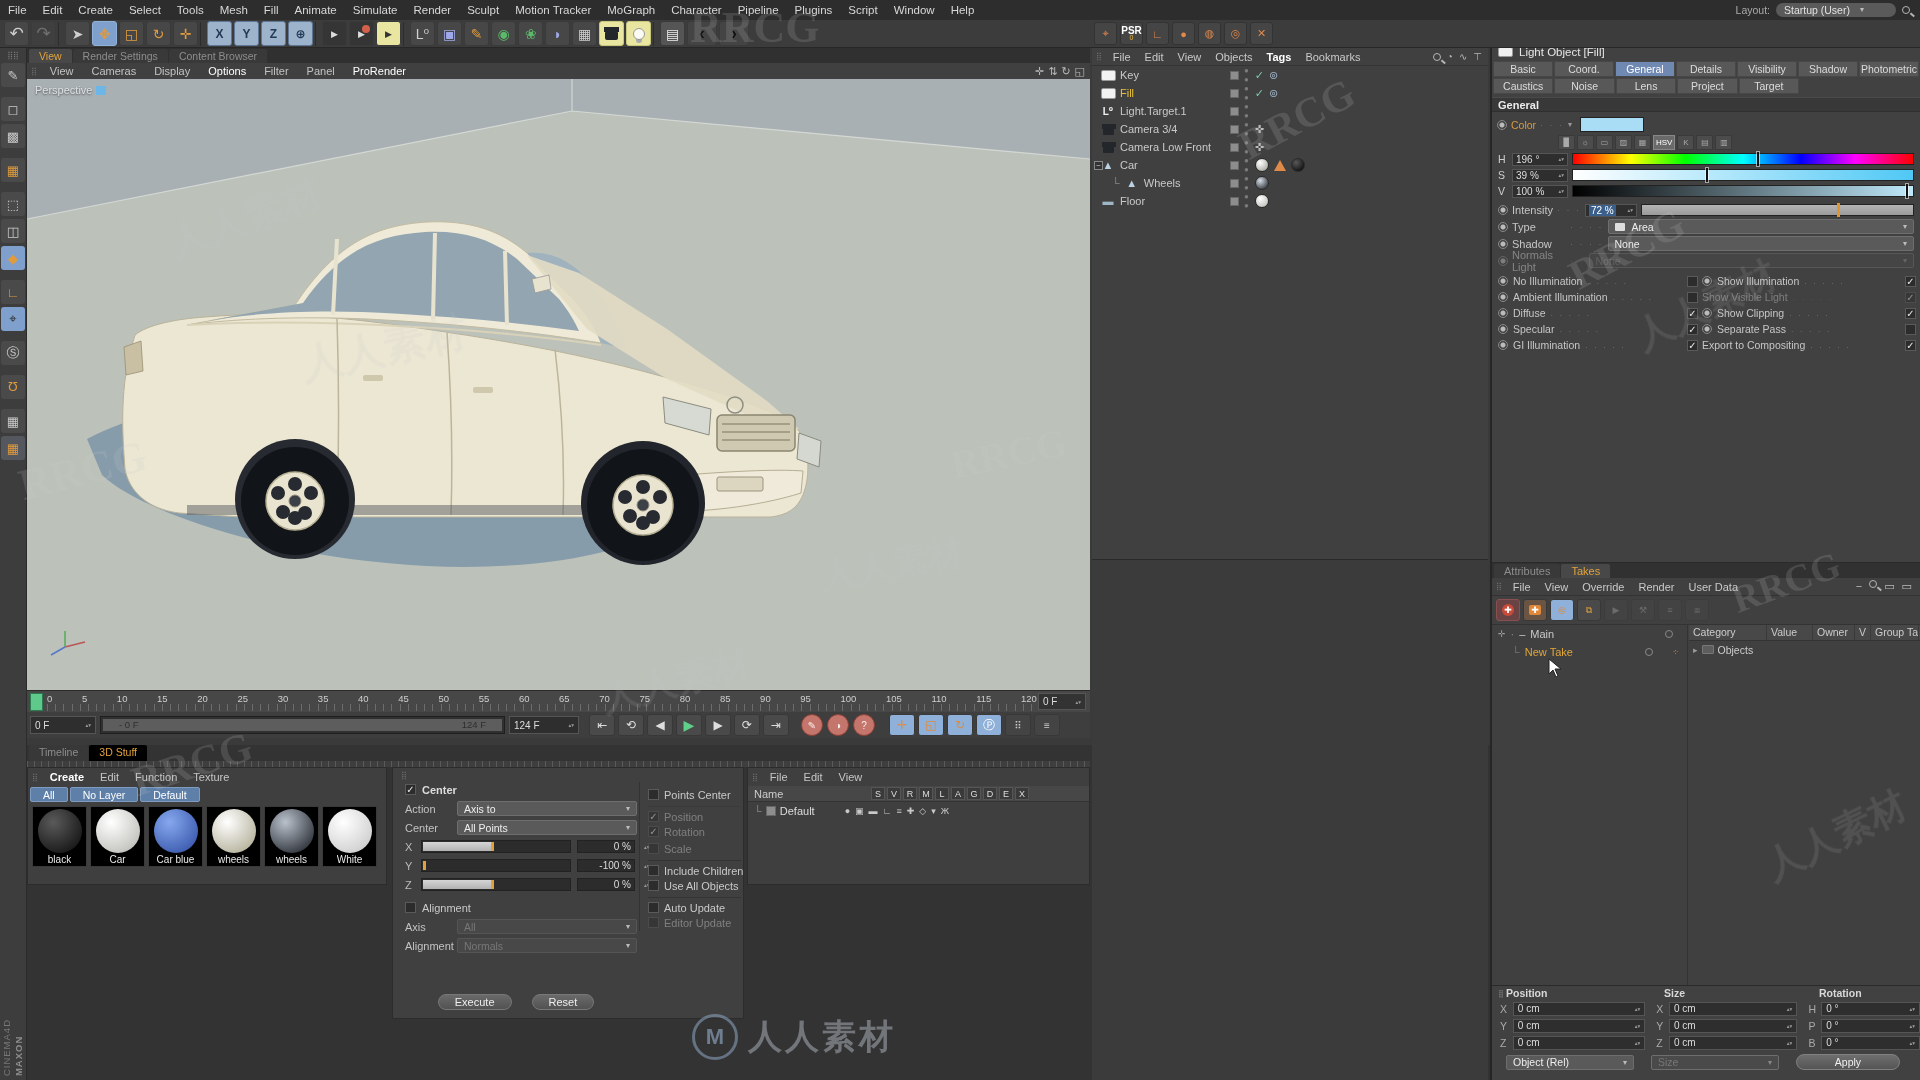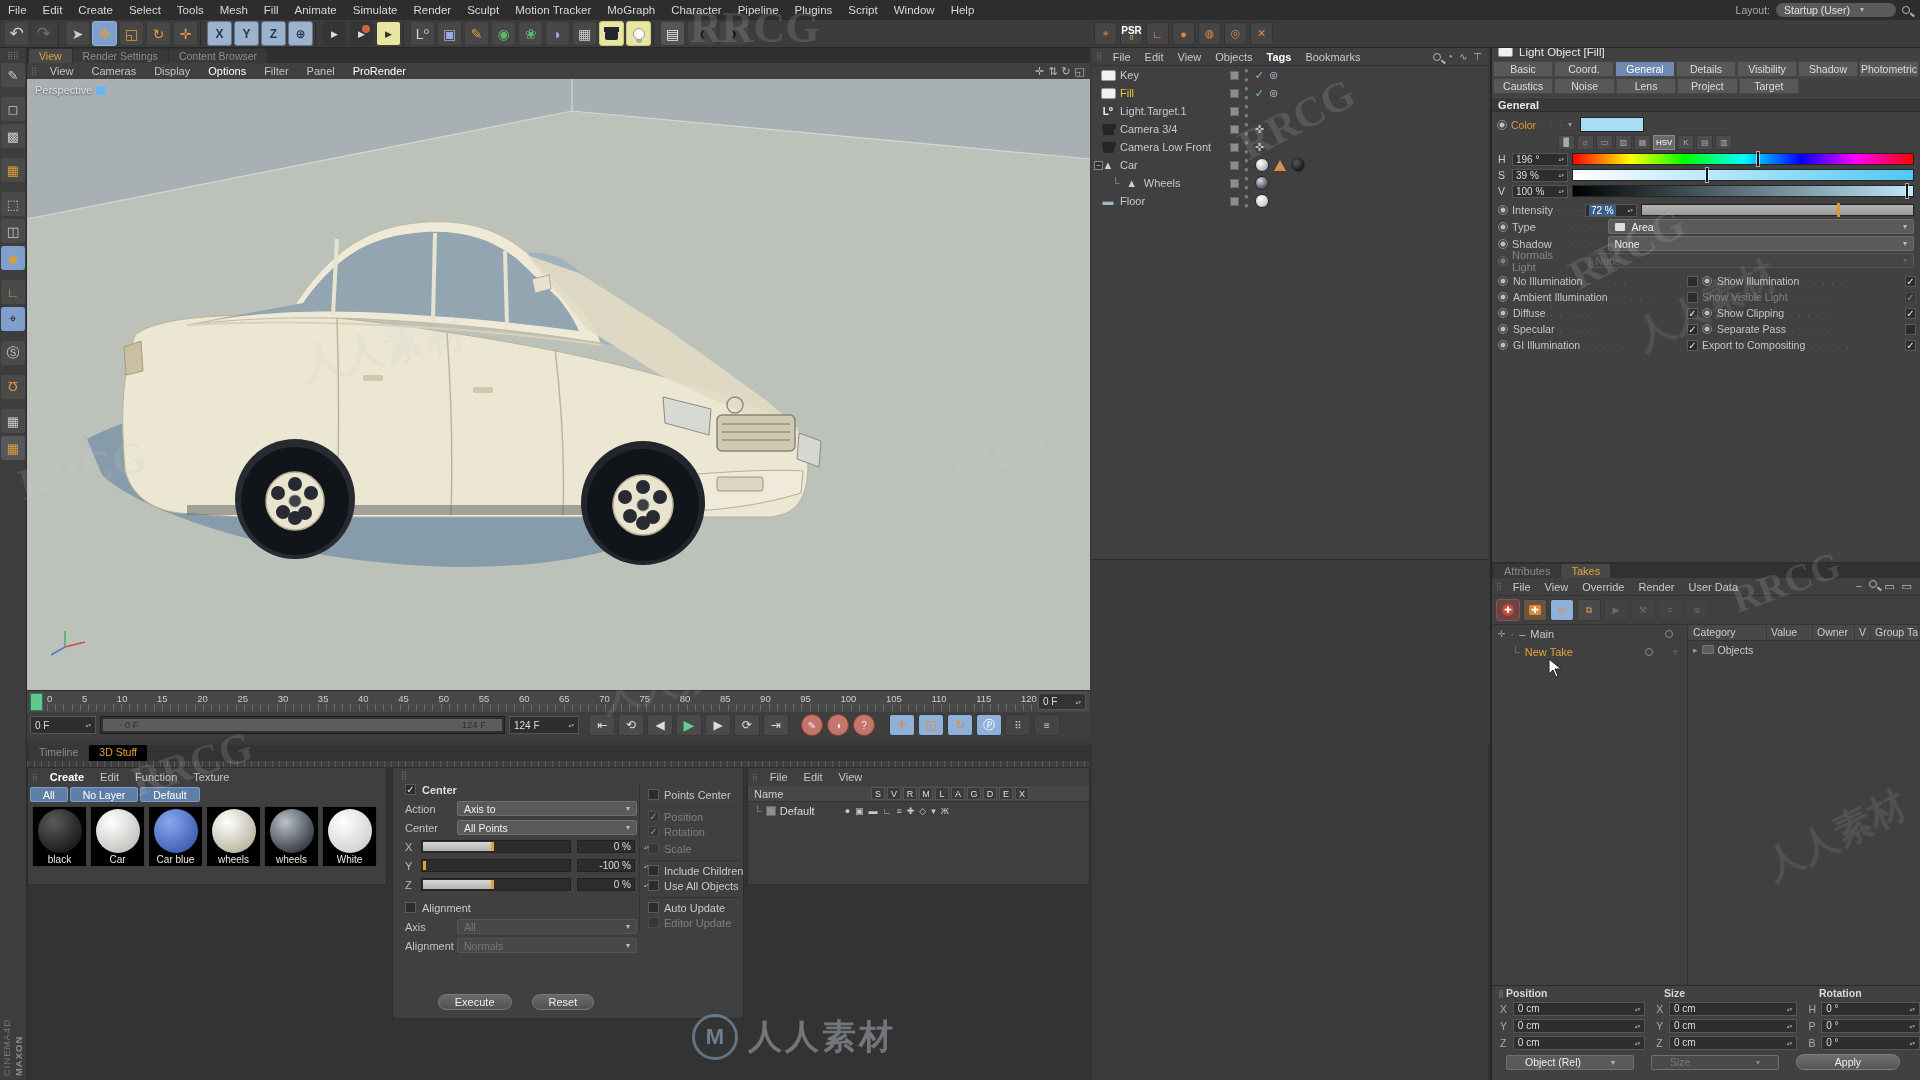--- a/index.html
+++ b/index.html
@@ -205,21 +205,21 @@
 .tkcol{padding:1px 4px;border-right:1px solid #3a3a3a;overflow:hidden;white-space:nowrap}
 .tkobjrow{display:flex;align-items:center;height:17px;gap:4px;padding-left:4px;color:#ccc;font-size:10.5px}
 .fold{width:12px;height:9px;background:#5d5d5d;border:1px solid #777;border-radius:1px}
 
 .coords{position:absolute;left:0;top:965px;width:428px;height:95px;background:#414141;border-top:1px solid #2a2a2a;font-size:10.5px}
 .chead{display:flex;height:14px;align-items:center;color:#d8d8d8;padding-left:14px}
 .chead span{font-weight:bold}
 .cline{display:flex;align-items:center;height:17px;gap:3px;padding-left:4px;color:#aaa}
 .cfield2{height:14px;background:#2e2e2e;border:1px solid #555;color:#ddd;display:flex;align-items:center;padding:0 4px;justify-content:space-between;font-size:10px}
 .cbot{display:flex;align-items:center;gap:3px;padding-left:14px;margin-top:3px}
-.cdd2{width:128px;height:15px;background:#5a5a5a;border:1px solid #6e6e6e;border-radius:2px;color:#eee;display:flex;align-items:center;justify-content:space-between;padding:0 18px}
+.cdd2{width:128px;height:15px;background:#5a5a5a;border:1px solid #6e6e6e;border-radius:2px;color:#eee;display:flex;align-items:center;justify-content:space-between;padding:0 6px}
 .cdd2.muted{background:#4a4a4a;color:#777}
 .applybtn{width:104px;height:16px;background:linear-gradient(#6e6e6e,#555);border:1px solid #808080;border-radius:8px;color:#f0f0f0;display:flex;align-items:center;justify-content:center}
 
 .wm{position:absolute;color:rgba(200,200,200,.17);font-weight:bold;font-family:"Liberation Serif","DejaVu Serif",serif;z-index:60;pointer-events:none;white-space:nowrap}
 .wmcn{position:absolute;color:rgba(190,195,200,.13);font-weight:bold;z-index:60;pointer-events:none;white-space:nowrap;filter:blur(.6px)}
 .logo{position:absolute;left:692px;top:1014px;display:flex;align-items:center;gap:10px;z-index:61;pointer-events:none}
 .logocirc{width:46px;height:46px;border:3px solid rgba(140,165,195,.55);border-radius:50%;display:flex;align-items:center;justify-content:center;color:rgba(150,175,205,.6);font-size:22px;font-weight:bold}
 .logotxt{font-size:34px;font-weight:bold;color:rgba(165,172,180,.55);letter-spacing:3px}
 .cursor{position:absolute;z-index:70;pointer-events:none}
 </style>

